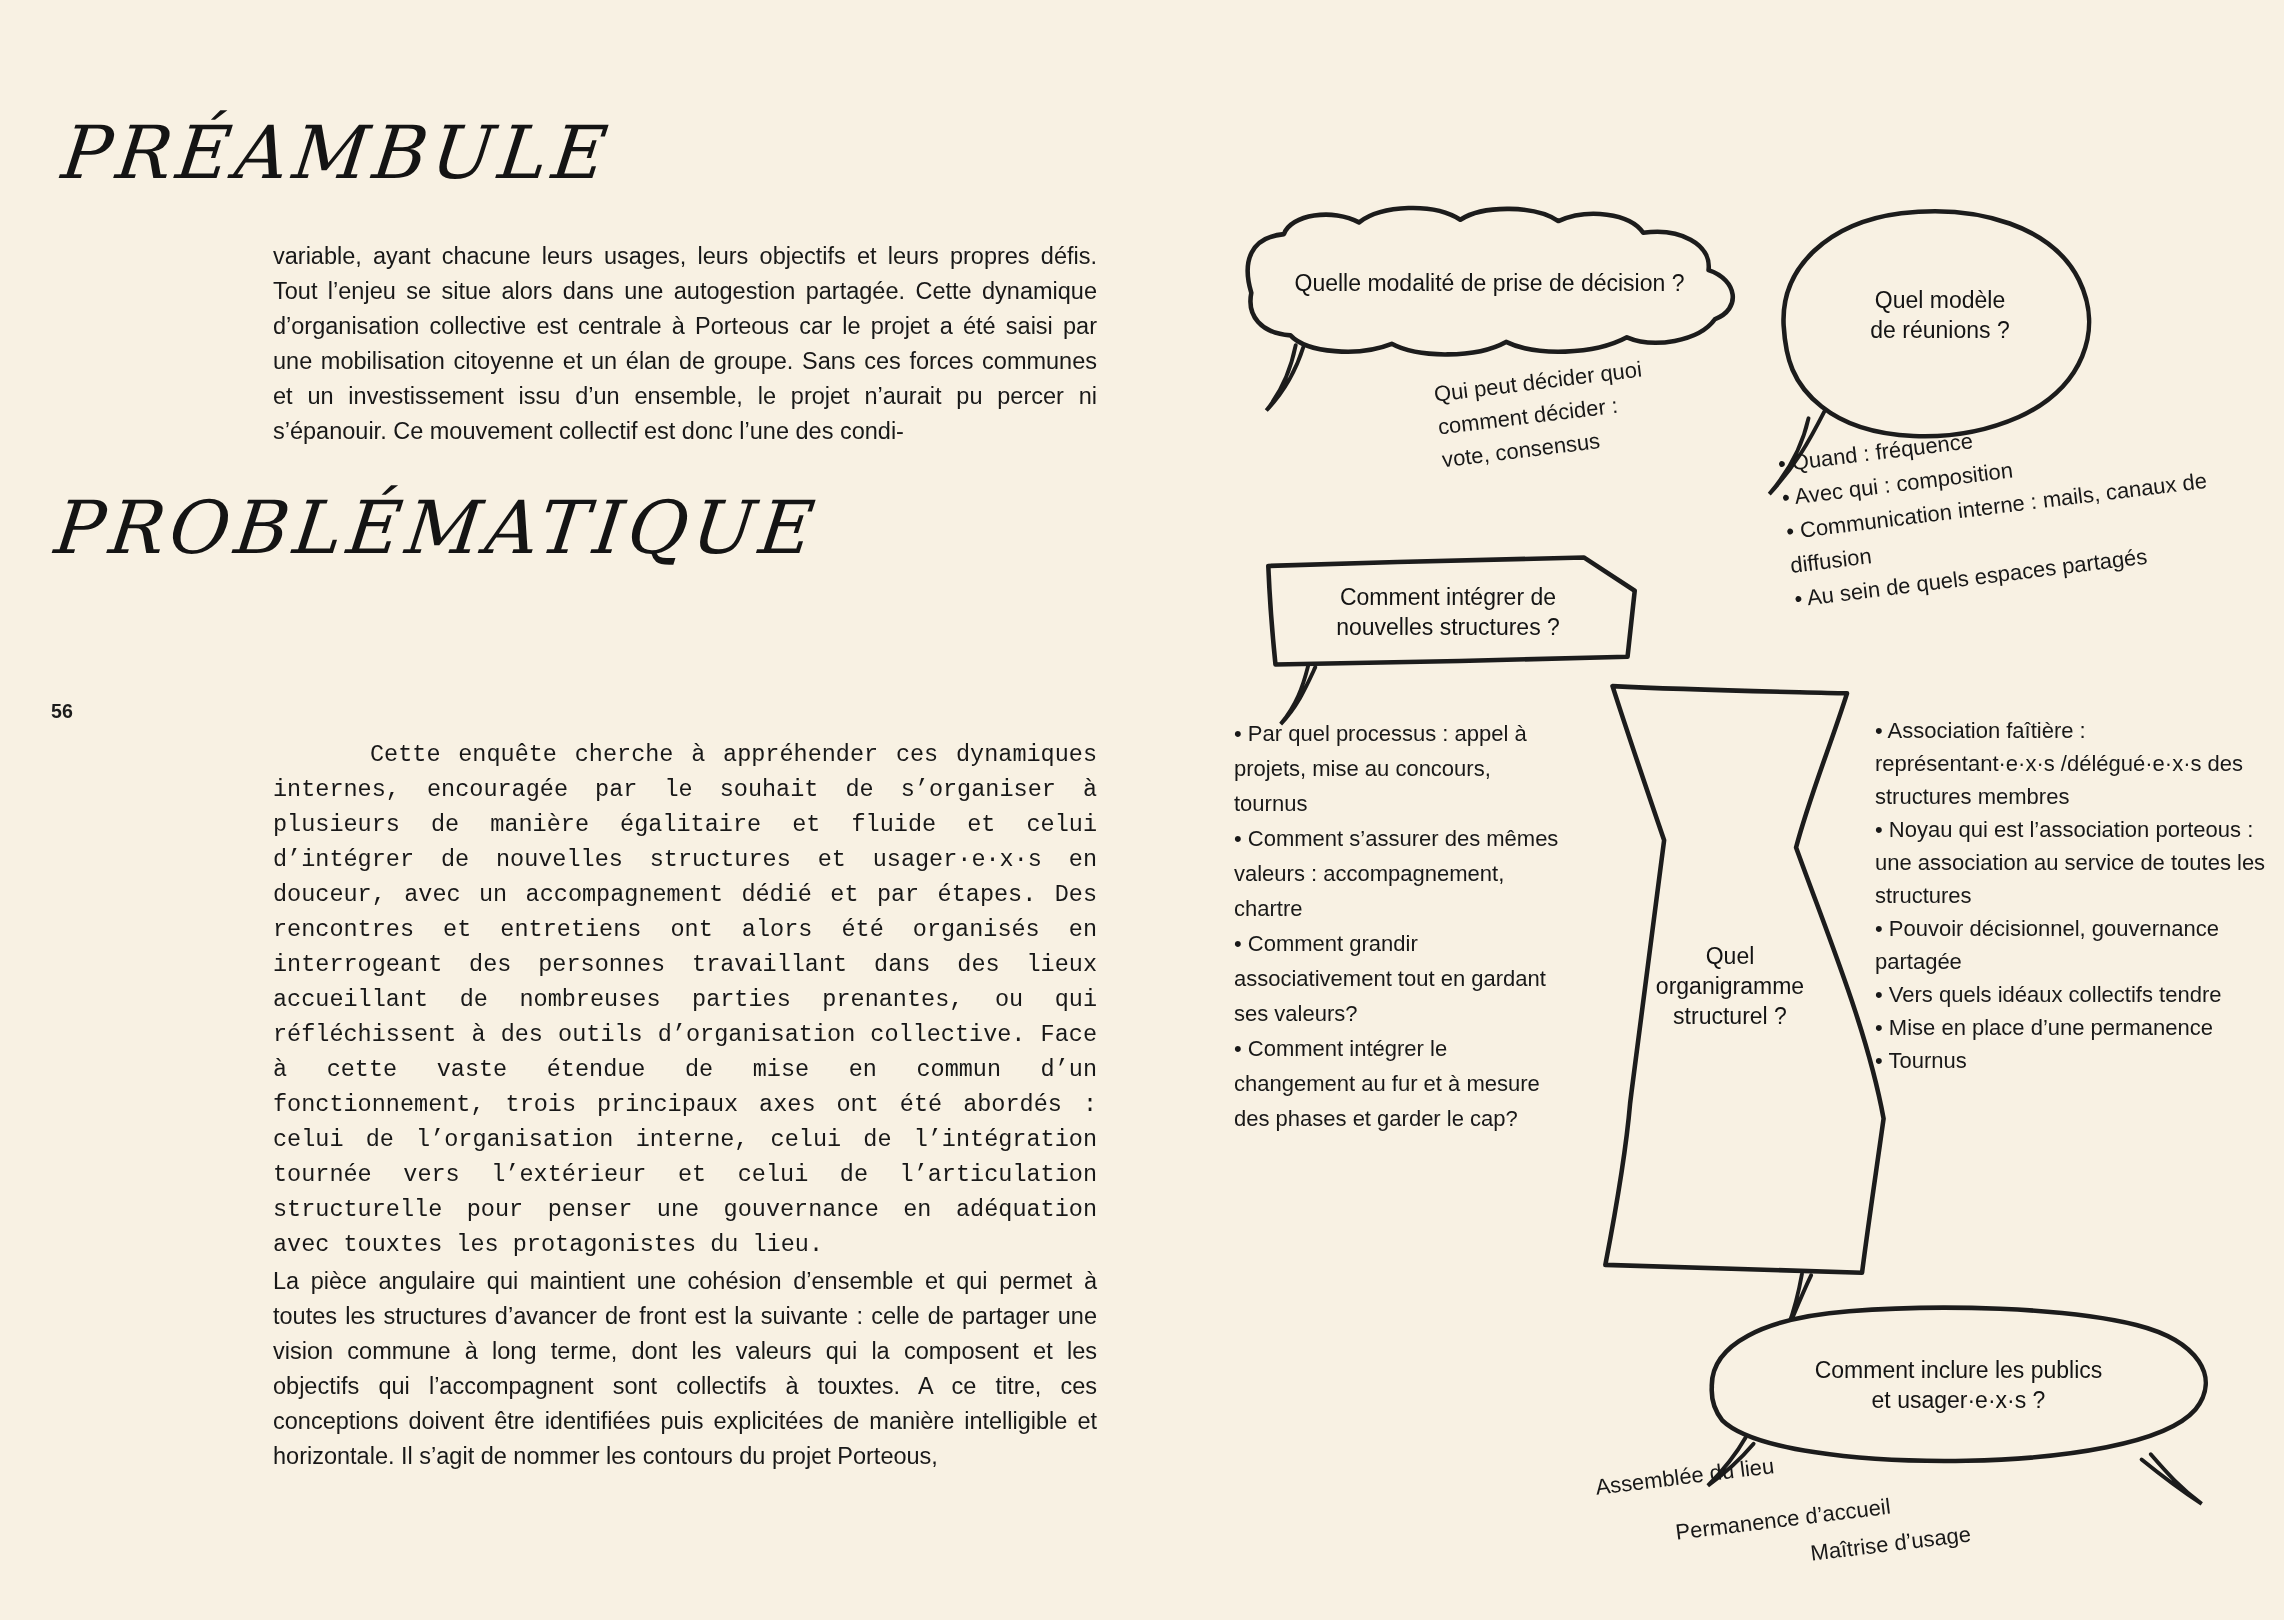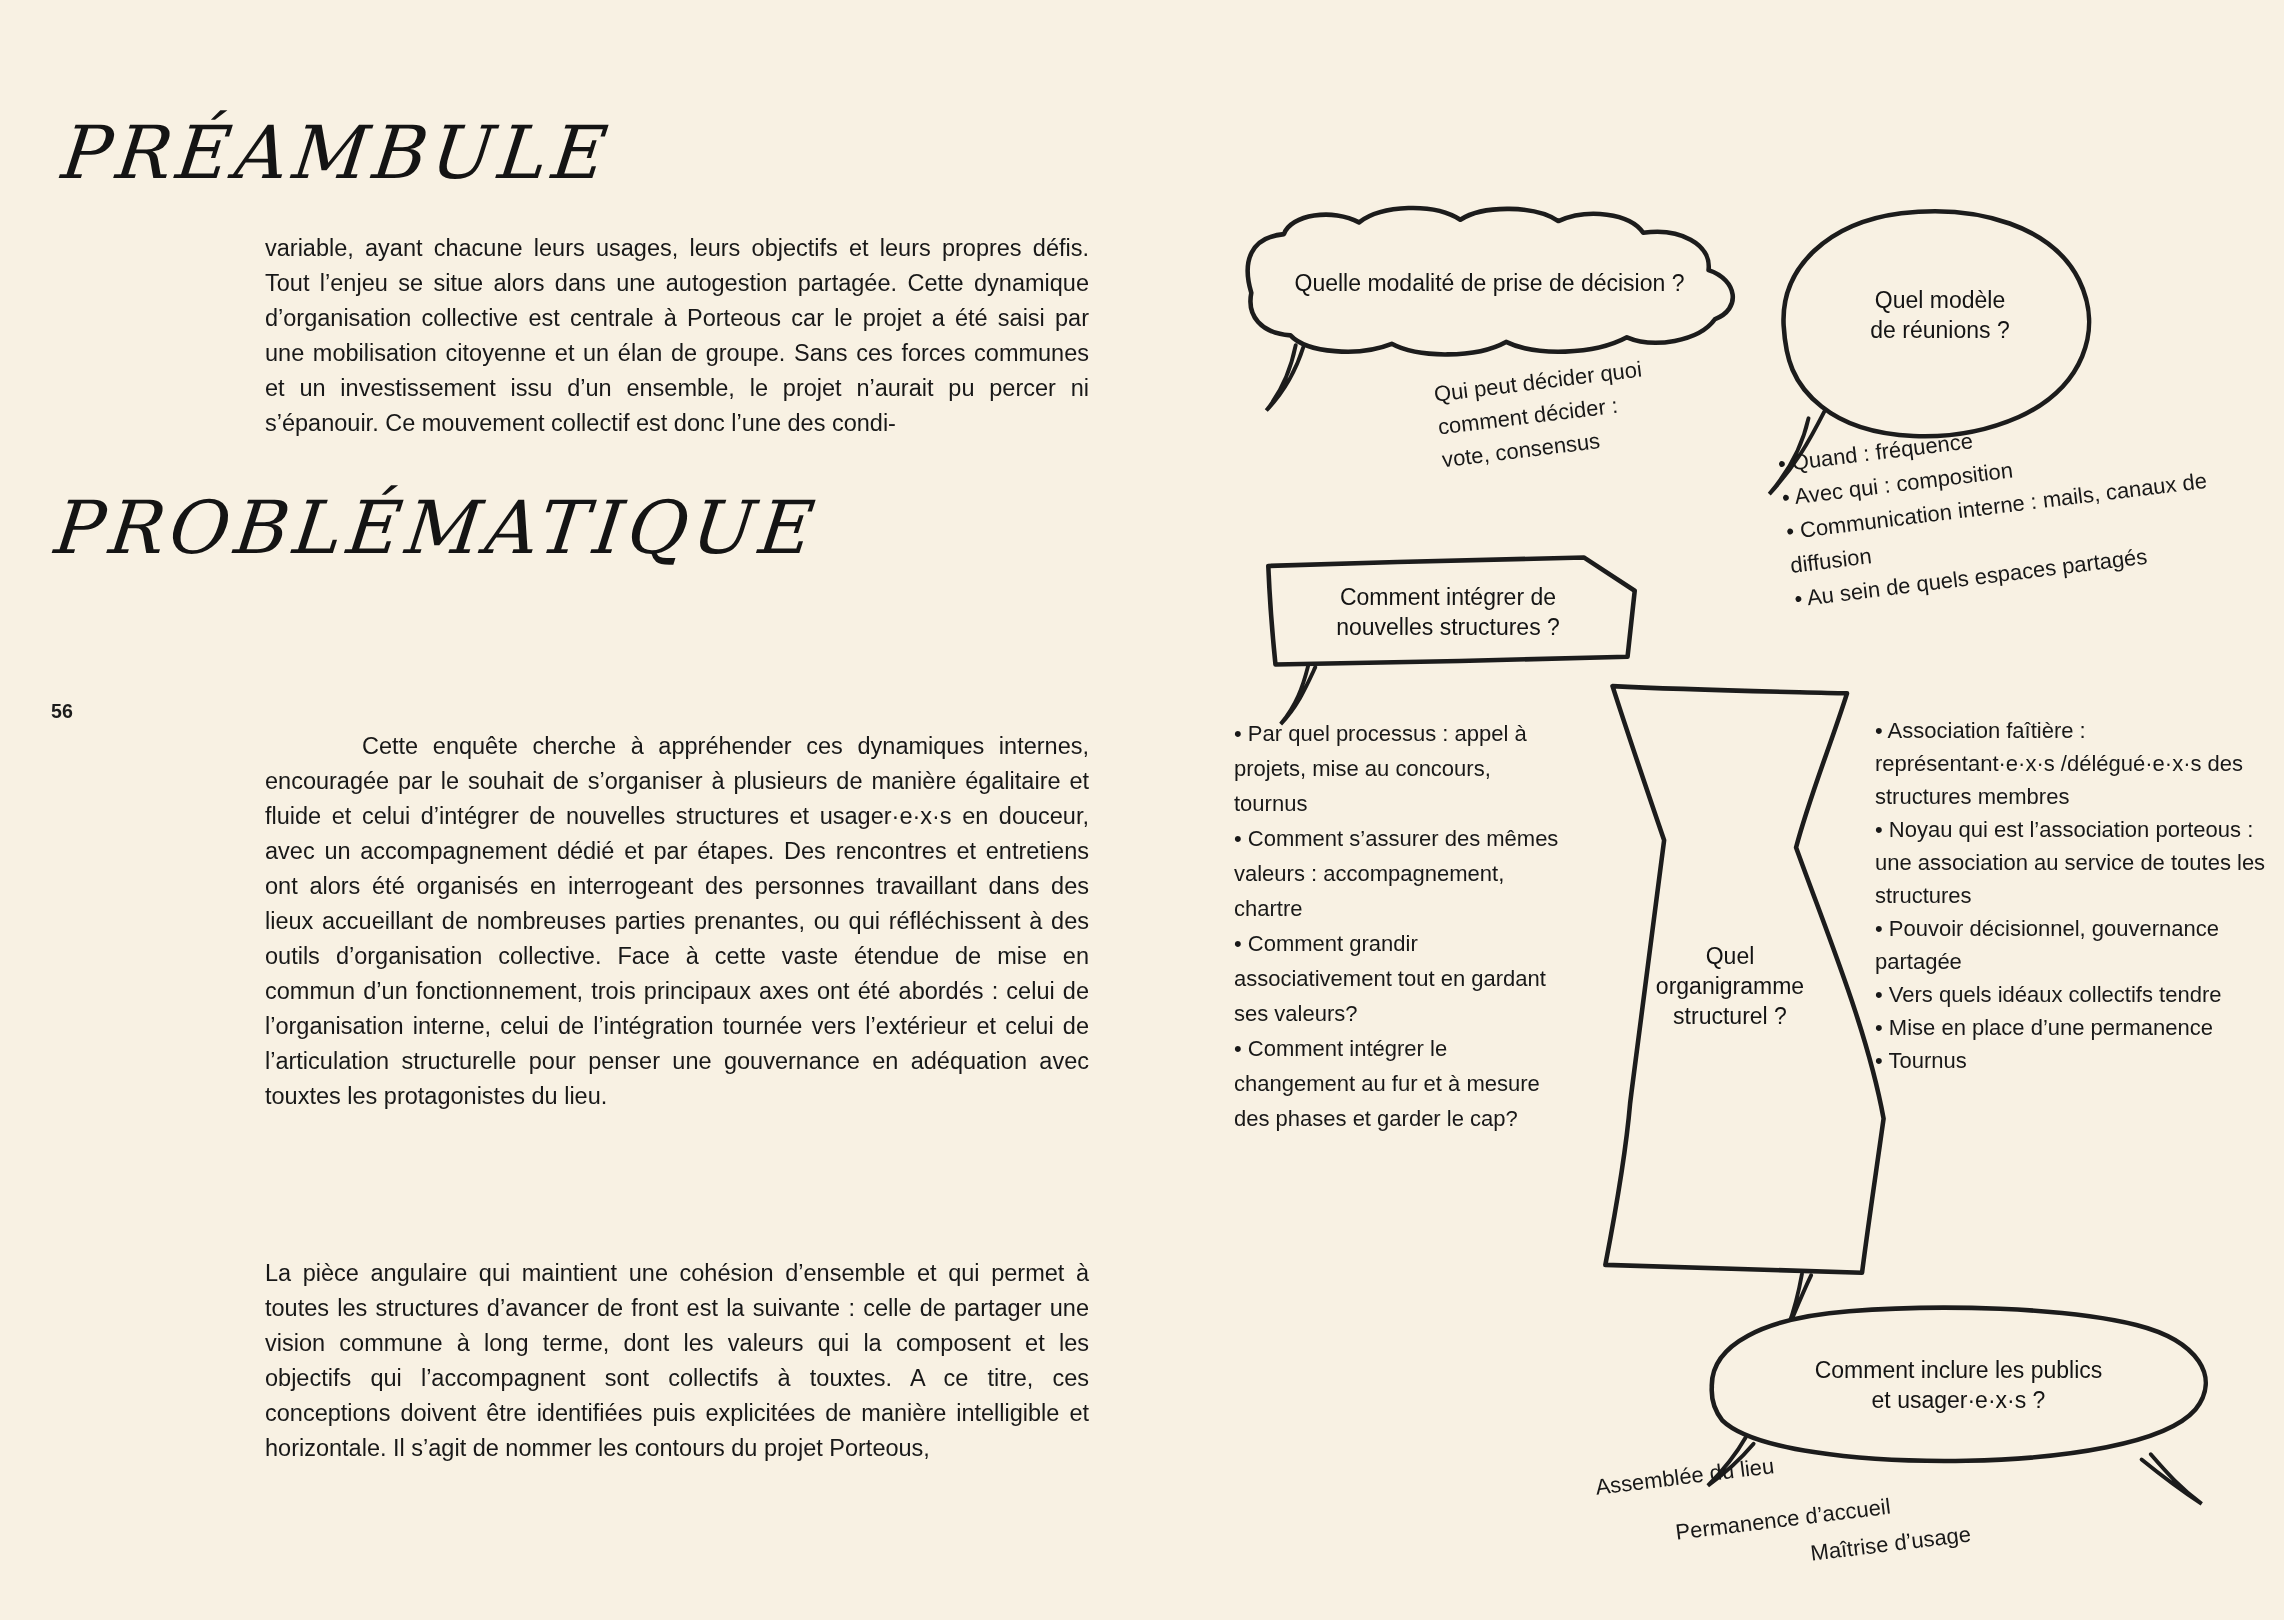--- a/index.html
+++ b/index.html
@@ -30,29 +30,29 @@
 
   .page-number {
     position: absolute; left: 51px; top: 700px;
     font-size: 19.6px; color: #1c1c1c; font-weight: bold;
   }
 
   
   .p {
     position: absolute;
     left: 261px; width: 824px;
-    margin: 4px;
+    margin: 12px;
     font-size: 23.5px;
     line-height: 35px;
     text-align: justify;
     color: #181818;
   }
   .p1 { top: 227px; }
   .p2 { top: 628px; }
-  .p3 { top: 725px; text-indent: 97px; }
+  .p3 { top: 725px; text-indent: 97px; font-family: Liberation Mono, monospace; }
   .p4 { top: 1252px; }
 
   
   .diagram { position: absolute; left: 1137px; top: 0; width: 1147px; height: 1620px; margin-top: 12px; }
   .diagram svg { position: absolute; left: 0; top: 0; width: 1147px; height: 1620px; }
   .shape {
     fill: #f8f1e3; stroke: #1c1c1c; stroke-width: 7;
     stroke-linejoin: round; stroke-linecap: round;
   }
   .tail { fill: none; stroke: #1c1c1c; stroke-width: 6; stroke-linecap: round; }

